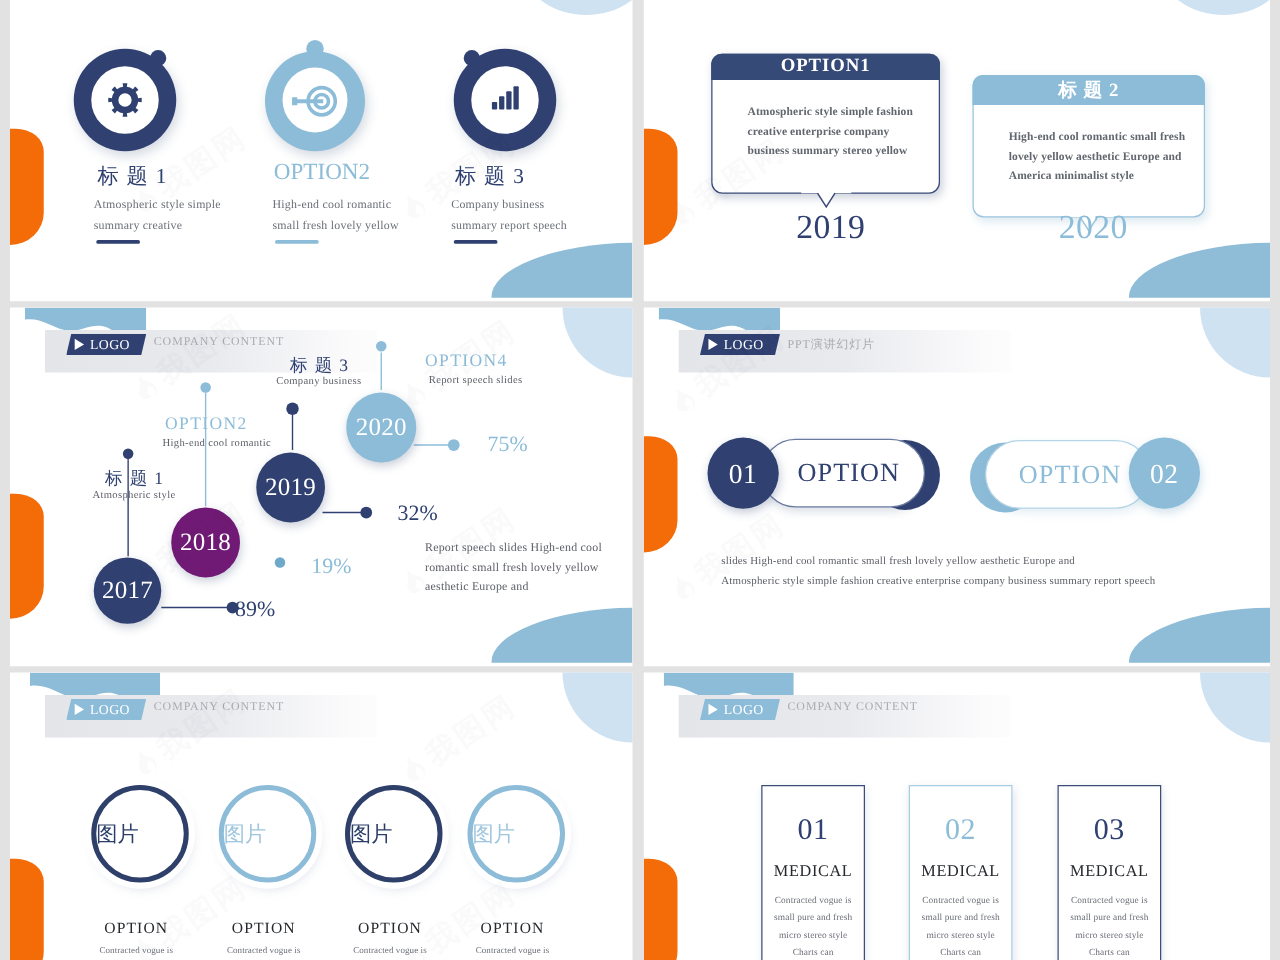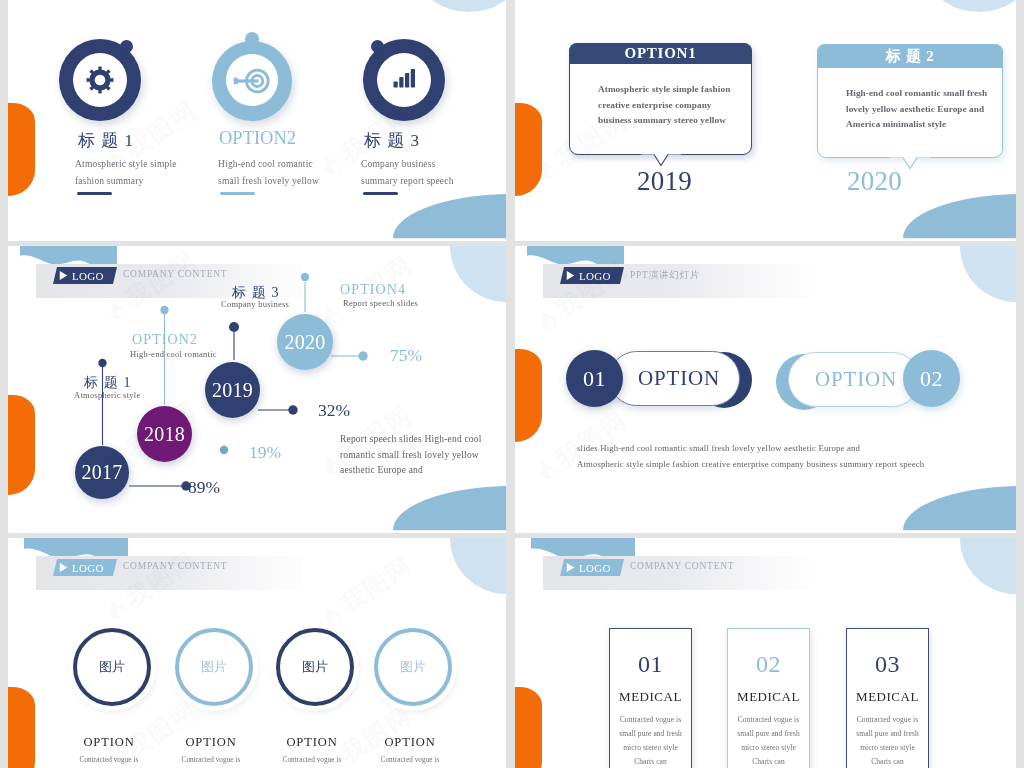--- a/index.html
+++ b/index.html
@@ -68,22 +68,22 @@
   .s2 .card-head{height:21px;border-radius:8px 8px 0 0;
      display:flex;align-items:center;justify-content:center;
      font-size:15px;color:#fff;letter-spacing:.05em;}
   .s2 .card-body{padding:18px 0 0 28px;font-size:9.2px;color:#62666e;line-height:15.5px;
      letter-spacing:.01em;}
   .s2 .tail{position:absolute;left:50%;margin-left:-20px;bottom:-12.5px;width:40px;height:13px;
      overflow:visible;}
   .s2 .c1{left:54px;top:43px;width:181px;height:110px;
      border:1px solid #3a4a78;box-shadow:2px 3px 7px rgba(60,80,120,.25);}
   .s2 .c1 .card-head{background:#364a77;margin:-1px -1px 0 -1px;}
-  .s2 .c2{left:263px;top:44px;width:184px;height:112px;
-     border:1px solid #9cc4dd;box-shadow:2px 3px 7px rgba(120,170,200,.25);margin-left:39px;}
+  .s2 .c2{left:263px;top:60px;width:184px;height:112px;
+     border:1px solid #9cc4dd;box-shadow:2px 3px 7px rgba(120,170,200,.25);}
   .s2 .c2 .card-head{background:#8cbcd8;margin:-1px -1px 0 -1px;height:24px;}
   .s2 .yr{position:absolute;font-size:27px;letter-spacing:.01em;}
   .s2 .y1{left:122px;top:166px;color:#2f4071;}
   .s2 .y2{left:332px;top:166px;color:#8cbcd8;}
 
   
   .hdr{position:absolute;left:28px;top:18px;width:266px;height:34px;
        background:linear-gradient(to right,#e4e5e9 0%,#e9eaee 50%,#fbfbfc 92%,#fdfdfe 100%);}
   .logo-tag{position:absolute;left:17px;top:3px;width:64px;height:17px;
        background:#2f4071;display:flex;align-items:center;gap:4px;padding-left:6px;
@@ -156,21 +156,21 @@
   .s4 .s4para{position:absolute;left:62px;top:194px;font-size:8.7px;color:#5d6068;
      line-height:16px;letter-spacing:.02em;white-space:nowrap;}
 
   
   .s5 .logo-tag,.s6 .logo-tag{background:#8cbcd8;}
   .s5 .wave-tl,.s6 .wave-tl{left:16px;width:104px;height:30px;}
   .s5 .ob5{top:149px;height:100px;}
   .s5 .pcol{position:absolute;top:90px;width:120px;}
   .s5 .pc1{left:41px;} .s5 .pc2{left:143px;} .s5 .pc3{left:244px;} .s5 .pc4{left:342px;}
   .s5 .pring{position:absolute;left:24px;top:0;width:70px;height:70px;border-radius:50%;
-     display:flex;align-items:center;justify-content:center;font-size:13px;
+     display:flex;align-items:center;justify-content:flex-start;font-size:17px;
      background:#fff;box-shadow:0 0 0 5px #fff, 2px 4px 9px rgba(90,110,150,.25);}
   .s5 .pc1 .pring,.s5 .pc3 .pring{border:4.5px solid #2e4069;color:#2a3e68;}
   .s5 .pc2 .pring,.s5 .pc4 .pring{border:4.5px solid #8cbcd8;color:#9fc6de;}
   .s5 .ptitle{position:absolute;left:0;top:107px;width:120px;text-align:center;
      font-size:12.5px;color:#25282d;letter-spacing:.07em;}
   .s5 .pbody{position:absolute;left:0;top:126px;width:120px;text-align:center;
      font-size:7.2px;color:#6b6f77;line-height:12.5px;letter-spacing:.01em;}
 
   
   .s6 .ob5{top:149px;height:100px;}
@@ -211,21 +211,21 @@
 
     <div class="ring r1">
       <div class="bump"></div>
       <div class="hole"></div>
       <svg class="glyph" viewBox="0 0 100 100">
         <path fill="#2f4071" fill-rule="evenodd" d="M 97.52 43.24 A 48 48 0 0 1 97.52 56.76 L 87.62 55.35 A 38 38 0 0 1 80.39 72.82 L 88.38 78.82 A 48 48 0 0 1 78.82 88.38 L 72.82 80.39 A 38 38 0 0 1 55.35 87.62 L 56.76 97.52 A 48 48 0 0 1 43.24 97.52 L 44.65 87.62 A 38 38 0 0 1 27.18 80.39 L 21.18 88.38 A 48 48 0 0 1 11.62 78.82 L 19.61 72.82 A 38 38 0 0 1 12.38 55.35 L 2.48 56.76 A 48 48 0 0 1 2.48 43.24 L 12.38 44.65 A 38 38 0 0 1 19.61 27.18 L 11.62 21.18 A 48 48 0 0 1 21.18 11.62 L 27.18 19.61 A 38 38 0 0 1 44.65 12.38 L 43.24 2.48 A 48 48 0 0 1 56.76 2.48 L 55.35 12.38 A 38 38 0 0 1 72.82 19.61 L 78.82 11.62 A 48 48 0 0 1 88.38 21.18 L 80.39 27.18 A 38 38 0 0 1 87.62 44.65 Z M 69 50 A 19 19 0 1 0 31 50 A 19 19 0 1 0 69 50 Z"></path>
       </svg>
     </div>
     <div class="col-title t1">标 题 1</div>
     <div class="col-body b1a">Atmospheric style simple</div>
-    <div class="col-body b1b">fashion summary</div>
+    <div class="col-body b1b">summary creative</div>
     <div class="col-rule rule1"></div>
 
     <div class="ring r2">
       <div class="bump"></div>
       <div class="hole"></div>
       <svg class="glyph" viewBox="0 0 100 100">
         <circle cx="62" cy="50" r="34" fill="none" stroke="#8cbcd8" stroke-width="9"></circle>
         <circle cx="62" cy="50" r="17" fill="none" stroke="#8cbcd8" stroke-width="9"></circle>
         <rect x="-4" y="45" width="70" height="10" fill="#8cbcd8"></rect>
         <rect x="-12" y="40" width="13" height="20" fill="#8cbcd8"></rect>

